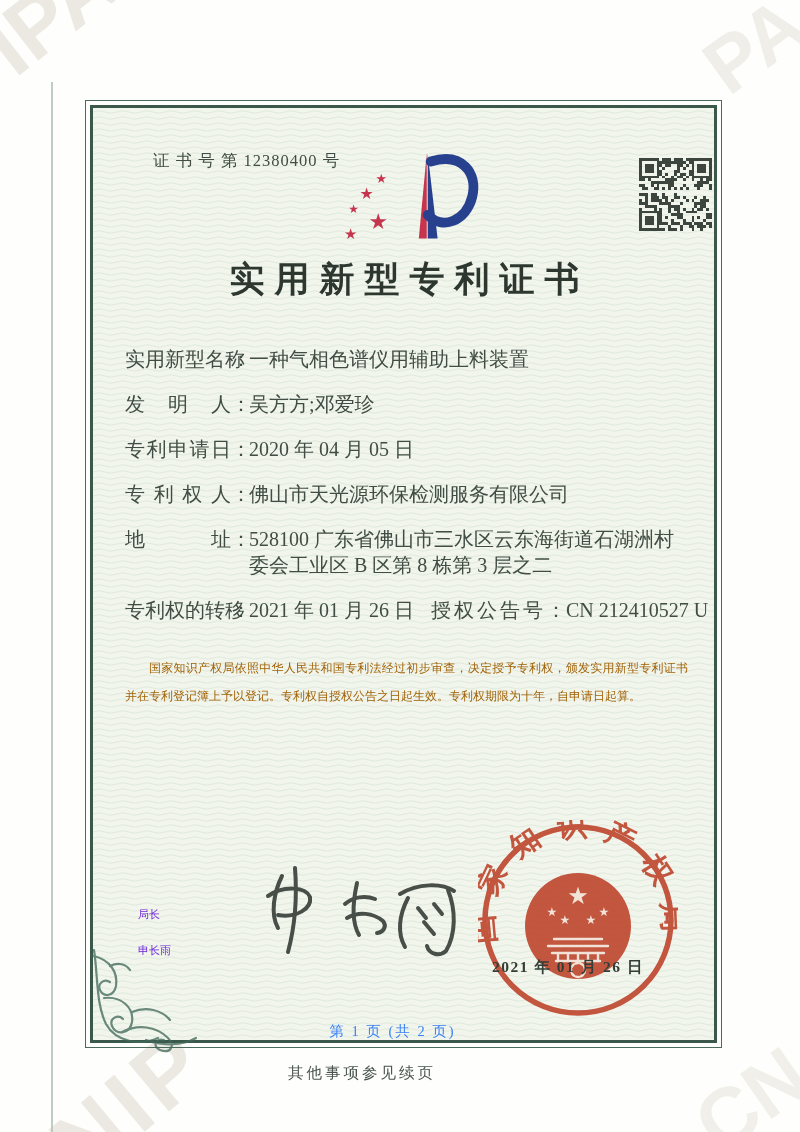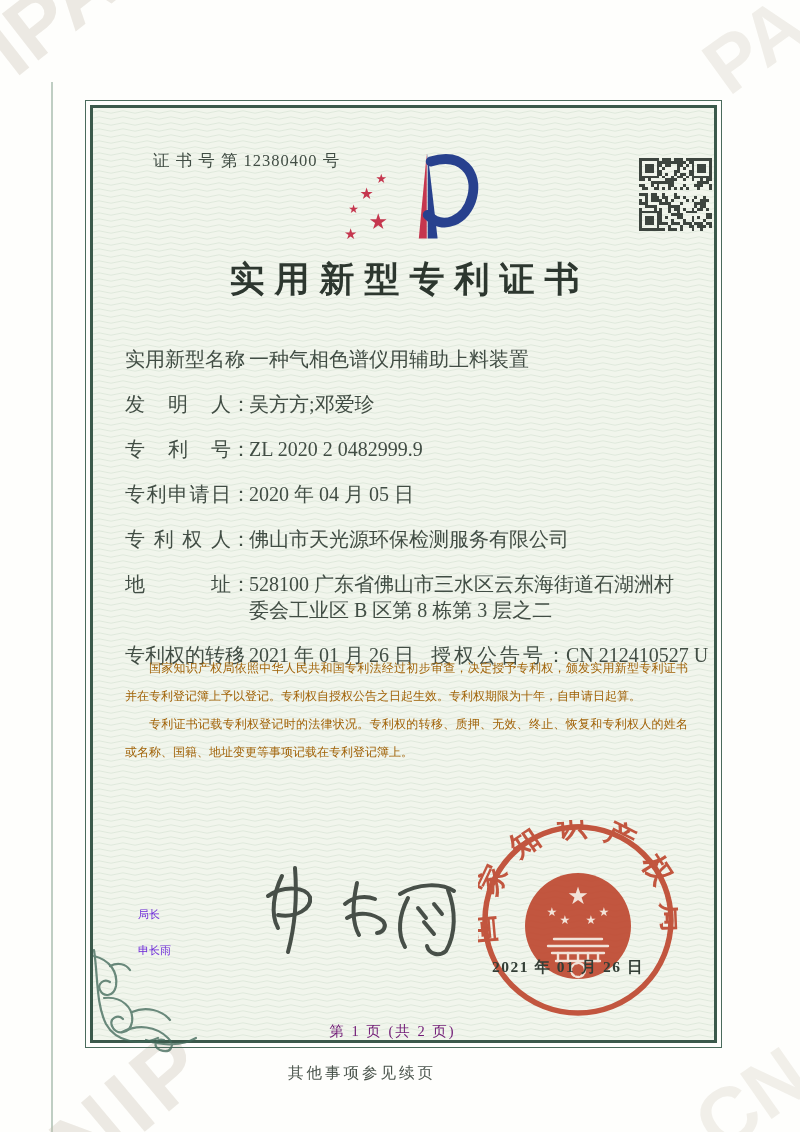--- a/index.html
+++ b/index.html
@@ -67,21 +67,21 @@
   .signature{position:absolute;left:248px;top:856px;}
 
   .seal{position:absolute;left:478px;top:820px;width:200px;height:200px;opacity:.93;}
   .seal-date{
     position:absolute;left:492px;top:957px;width:180px;
     font-size:15.5px;letter-spacing:1.5px;color:#333e36;font-weight:bold;z-index:3;
   }
 
   .page-num{
     position:absolute;left:85px;top:1022px;width:615px;text-align:center;
-    font-size:14.5px;color:#701a75;letter-spacing:2px;
+    font-size:14.5px;color:#3b82f6;letter-spacing:2px;
   }
   .continuation{
     position:absolute;left:0;top:1063px;width:724px;text-align:center;
     font-size:15.5px;color:#49534b;letter-spacing:3px;
   }
 </style>
 </head>
 <body>
 
 <div class="scan-edge-left"></div>
@@ -594,44 +594,40 @@
 <div class="title">实用新型专利证书</div>
 
 <div class="fields">
   <div class="frow">
     <span class="flabel">实用新型名称</span><span class="fcolon">：</span><span class="fvalue">一种气相色谱仪用辅助上料装置</span>
   </div>
   <div class="frow">
     <span class="flabel">发明人</span><span class="fcolon">：</span><span class="fvalue">吴方方;邓爱珍</span>
   </div>
   <div class="frow">
-    <span class="flabel">专利号</span><span class="fcolon">：</span><span class="fvalue">ZL 2020 2 0482999.9</span>
-  </div>
-  <div class="frow">
     <span class="flabel">专利申请日</span><span class="fcolon">：</span><span class="fvalue">2020 年 04 月 05 日</span>
   </div>
   <div class="frow">
     <span class="flabel">专利权人</span><span class="fcolon">：</span><span class="fvalue">佛山市天光源环保检测服务有限公司</span>
   </div>
   <div class="frow wrap">
     <span class="flabel">地址</span><span class="fcolon">：</span><span class="fvalue">528100 广东省佛山市三水区云东海街道石湖洲村委会工业区 B 区第 8 栋第 3 层之二</span>
   </div>
   <div class="frow grant-row">
     <span class="grant-left">
       <span class="glabel">专利权的转移</span><span class="fcolon">：</span><span>2021 年 01 月 26 日</span>
     </span>
     <span>
       <span class="glabel2">授权公告号</span><span>：</span><span>CN 212410527 U</span>
     </span>
   </div>
 </div>
 
 <div class="paras">
   <p>国家知识产权局依照中华人民共和国专利法经过初步审查，决定授予专利权，颁发实用新型专利证书并在专利登记簿上予以登记。专利权自授权公告之日起生效。专利权期限为十年，自申请日起算。</p>
-  <p>专利证书记载专利权登记时的法律状况。专利权的转移、质押、无效、终止、恢复和专利权人的姓名或名称、国籍、地址变更等事项记载在专利登记簿上。</p>
 </div>
 
 <div class="signer">
   <div>局长</div>
   <div>申长雨</div>
 </div>
 
 <svg class="signature" width="215" height="105" viewBox="0 0 215 105">
   <g fill="none" stroke="#474f48" stroke-width="4" stroke-linecap="round" stroke-linejoin="round">
     <path d="M34 20 C26 36 22 58 30 72"></path>

